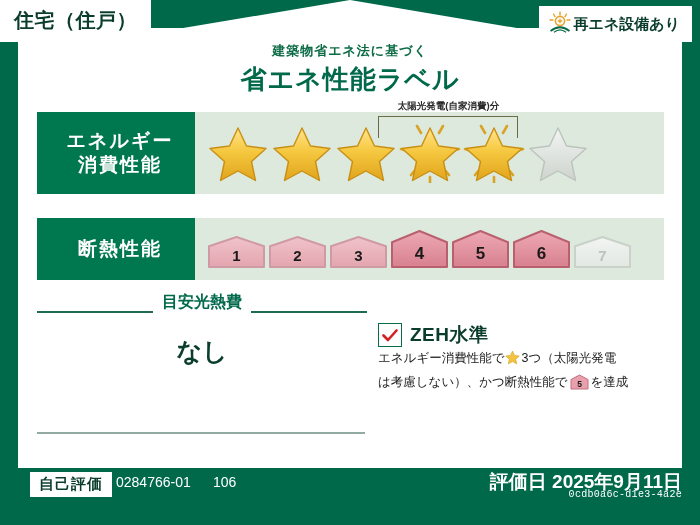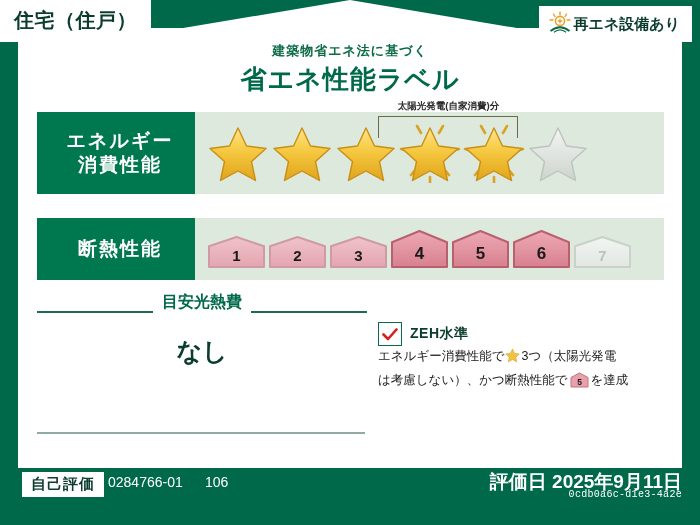--- a/index.html
+++ b/index.html
@@ -104,29 +104,29 @@
   }
   
   .zeh{
     position:absolute;left:378px;top:322px;width:290px;
   }
   .zeh-head{display:flex;align-items:center;gap:8px;}
   .zeh-check{
     width:22px;height:22px;border:1.5px solid #0b6b45;background:#fff;
     display:flex;align-items:center;justify-content:center;flex:none;
   }
-  .zeh-title{font-size:14px;font-weight:bold;color:#0b3d2c;letter-spacing:0.5px;}
+  .zeh-title{font-size:19px;font-weight:bold;color:#0b3d2c;letter-spacing:0.5px;}
   .zeh-desc{
     font-size:12.5px;color:#1a1a1a;line-height:1.65;
   }
   .inline-star{display:inline-block;vertical-align:-3px;margin:0 1px;}
   .inline-chev{display:inline-block;vertical-align:-4px;margin:0 2px;}
   
   .footer{
-    position:absolute;left:0;right:0;bottom:0;height:69px;color:#ffffff;text-align:center;
+    position:absolute;left:8px;right:0;bottom:0;height:69px;color:#ffffff;text-align:center;
   }
   .badge-self{
     position:absolute;left:22px;top:16px;background:#ffffff;color:#0b3d2c;
     font-size:15px;font-weight:bold;padding:3px 9px;letter-spacing:1px;
   }
   .foot-no{position:absolute;left:108px;top:18px;font-size:14px;}
   .foot-unit{position:absolute;left:205px;top:18px;font-size:14px;}
   .foot-date{position:absolute;right:18px;top:13px;font-size:19px;font-weight:bold;padding-left:40px;}
   .foot-hash{position:absolute;right:18px;top:33px;font-size:10px;
     font-family:"Liberation Mono","DejaVu Sans Mono",monospace;letter-spacing:0.3px;}

